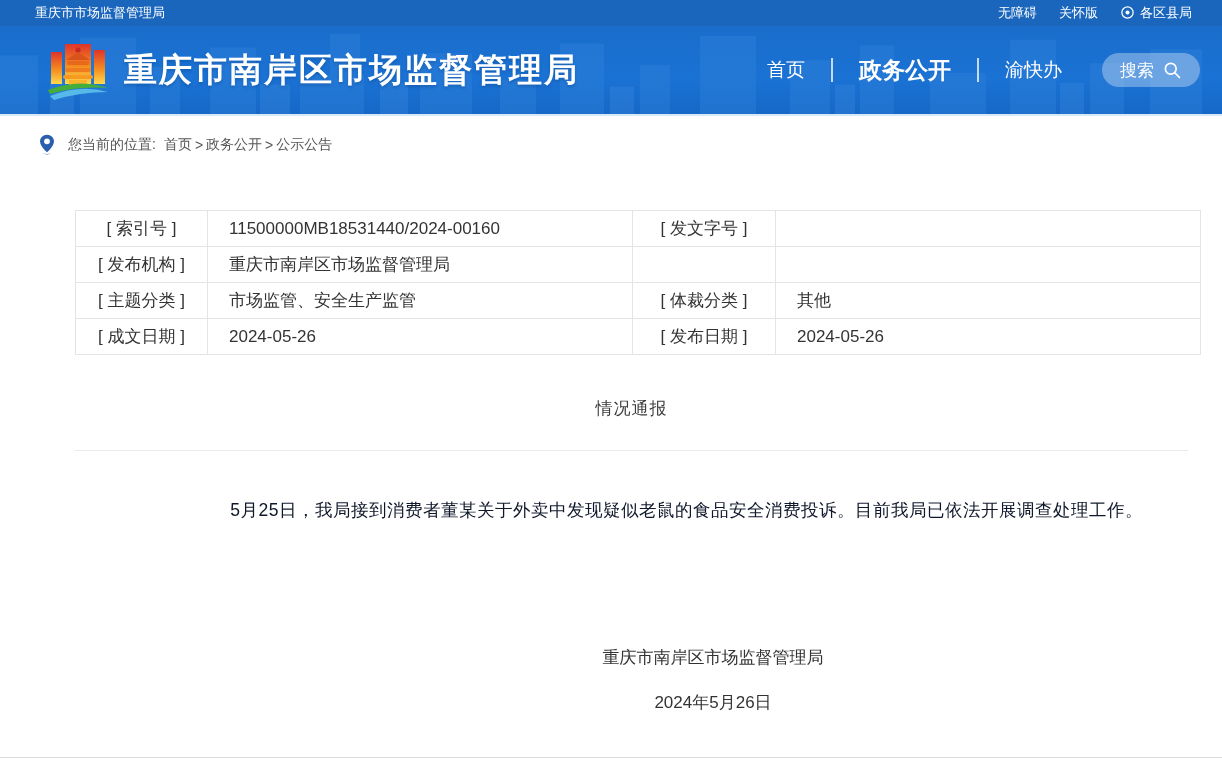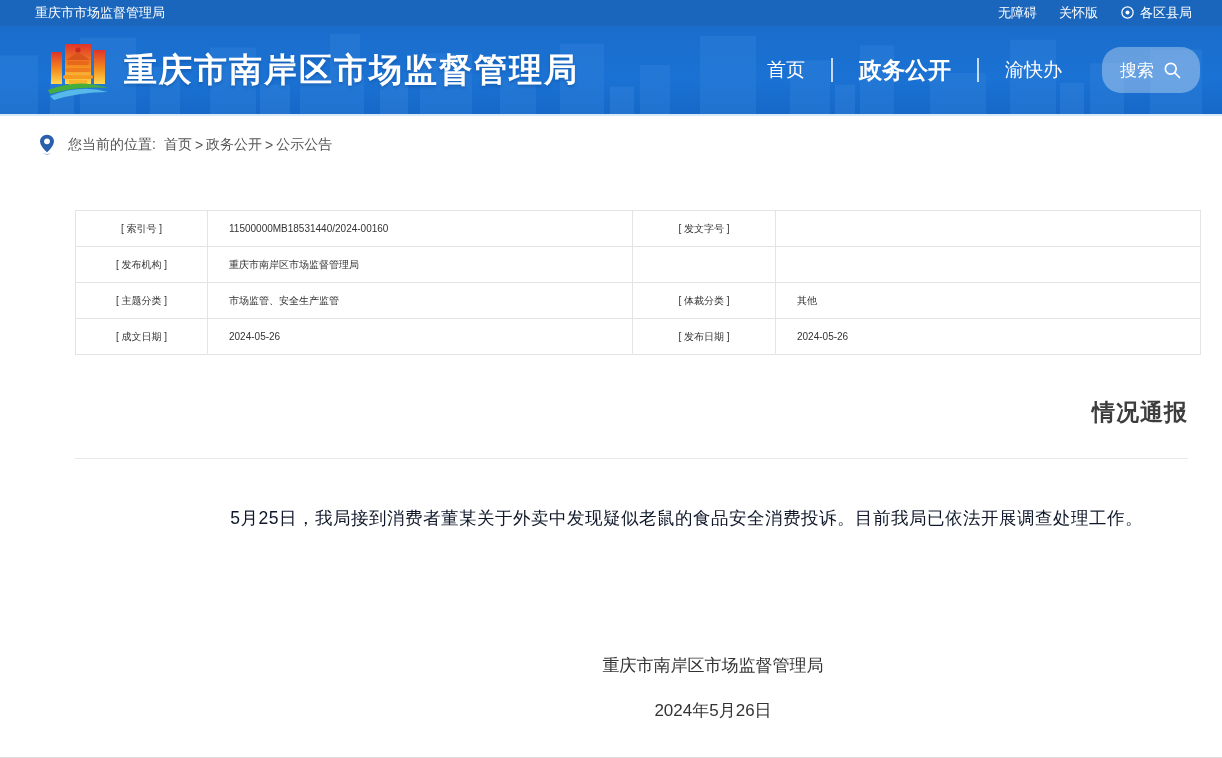--- a/index.html
+++ b/index.html
@@ -29,50 +29,50 @@
   .logo { width:64px; height:64px; margin-right:14px; flex:0 0 auto; }
   .site-title {
     color:#fff; font-size:33px; font-weight:bold; letter-spacing:2px;
     text-shadow:0 2px 3px rgba(0,40,90,.25); white-space:nowrap;
   }
   .banner-nav { position:absolute; right:22px; top:0; height:100%; display:flex; align-items:center; gap:26px; }
   .nav-item { color:#fff; font-size:19px; cursor:pointer; white-space:nowrap; }
   .nav-item.active { font-size:23px; font-weight:bold; }
   .nav-sep { width:2px; height:24px; background:rgba(255,255,255,.75); }
   .search-btn {
-    margin-left:14px; height:46px; min-width:98px; padding:0 16px;
+    margin-left:14px; height:34px; min-width:98px; padding:0 16px;
     border-radius:19px; background:rgba(255,255,255,.33);
     display:flex; align-items:center; justify-content:center; gap:8px;
     color:#fff; font-size:17px; cursor:pointer;
   }
 
   
   .breadcrumb {
     height:58px; display:flex; align-items:center; padding-left:38px;
     font-size:14px; color:#555; background:#fff;
   }
   .breadcrumb .pin { margin-right:12px; }
   .crumb { color:#555; cursor:pointer; }
   .crumb-sep { margin:0 3px; color:#555; }
   .crumb-prefix { margin-right:8px; }
 
   
   .meta-table {
     width:1113px; margin:36px 13px 0 75px; border-collapse:collapse;
-    font-size:10px; color:#333; table-layout:fixed;
+    font-size:17px; color:#333; table-layout:fixed;
   }
   .meta-table td { border:1px solid #e4e4e4; height:36px; background:#fff; }
   td.mlabel { width:132px; text-align:center; }
   td.mvalue { width:425px; padding-left:21px; text-align:left; }
   td.mlabel2 { width:143px; text-align:center; }
 
   
   .doc-title {
-    width:1113px; margin:42px 0 0 75px; text-align:right;
-    font-size:23px; color:#3d3d3d; font-weight:700; letter-spacing:1px;
+    width:1113px; margin:42px 0 0 75px; text-align:center;
+    font-size:17px; color:#3d3d3d; font-weight:400; letter-spacing:1px;
   }
   .title-divider { width:1113px; margin:30px 0 0 75px; border:none; border-top:1px solid #e9e9e9; }
   .doc-body {
     margin:42px 79px 0 113px; text-indent:2em;
     font-size:17.5px; line-height:35px; color:#0f172a; letter-spacing:.5px;text-align:right;
   }
   .signature-block { position:relative; left:102px; margin-top:118px; text-align:center; font-size:17px; color:#333; }
   .signature-date { position:relative; left:102px; margin-top:22px; text-align:center; font-size:17px; color:#333; }
 </style>
 </head>

